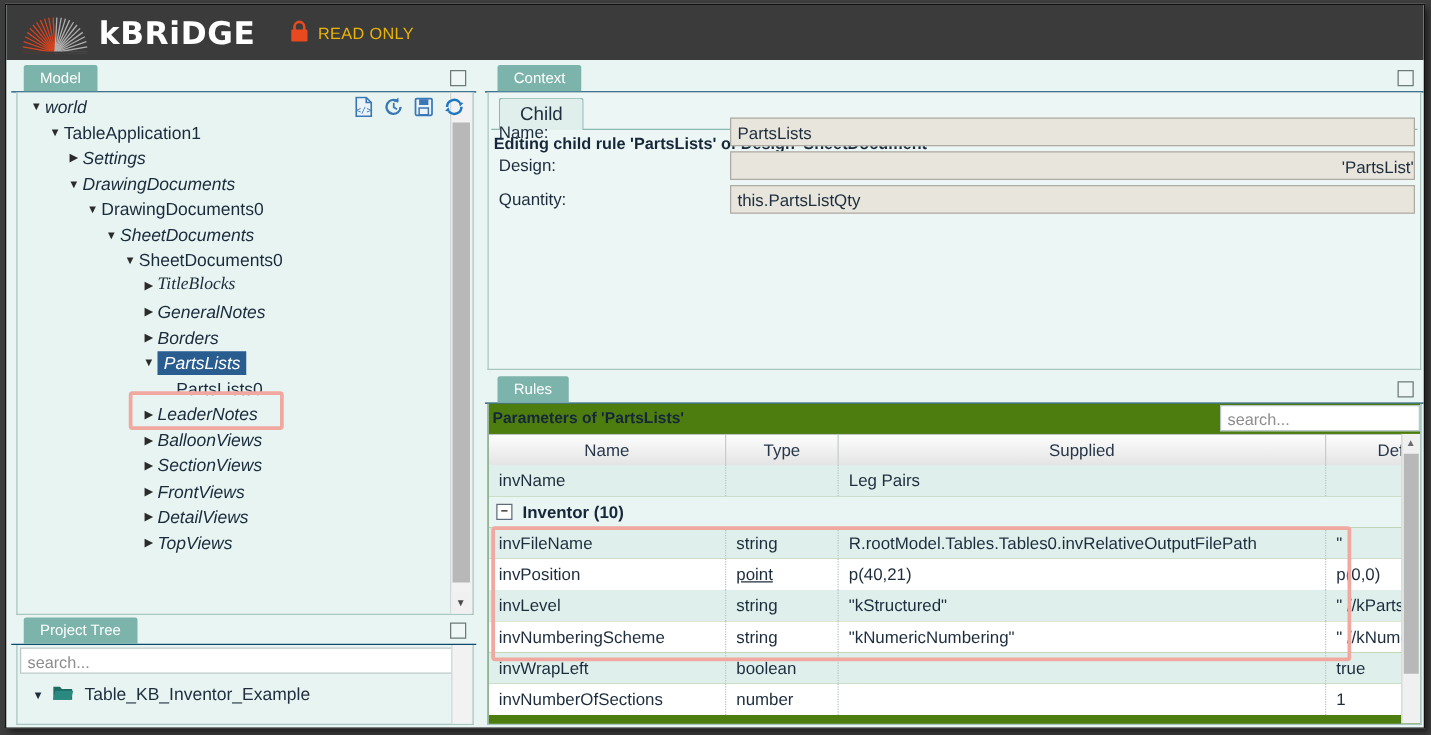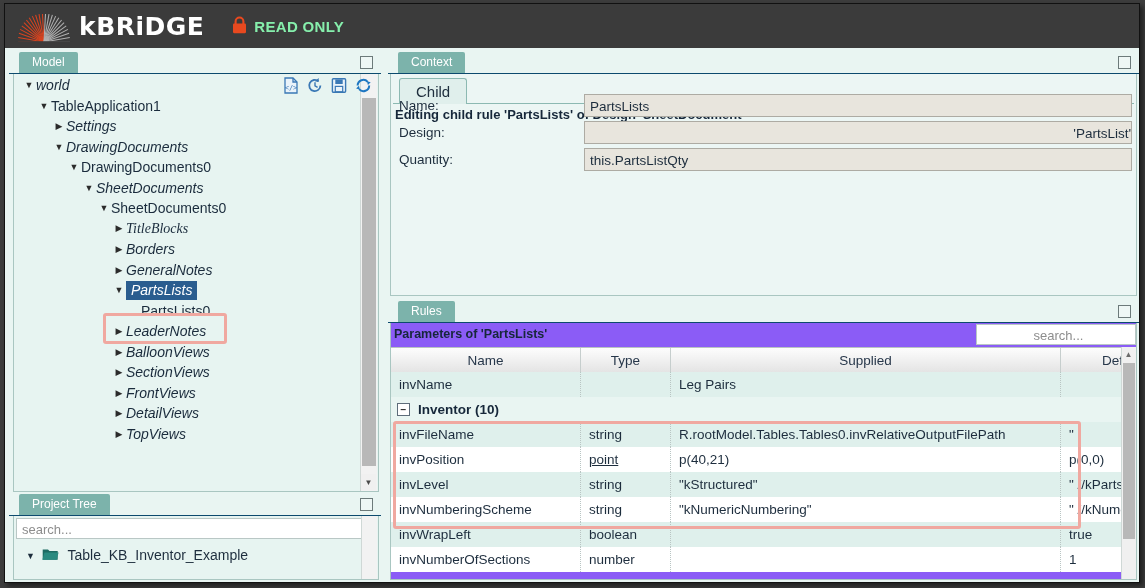--- a/index.html
+++ b/index.html
@@ -29,21 +29,21 @@
   #logo-wrap{display:flex;align-items:center;margin-left:10px;}
   #logo-mark{width:58px;height:34px;position:relative;overflow:hidden;}
   #logo-mark svg{display:block;}
   #brand-text{
     color:#ffffff;font-weight:bold;font-size:25px;letter-spacing:.5px;
     margin-left:6px;font-family:"DejaVu Sans", sans-serif;
   }
   #readonly-wrap{display:flex;align-items:center;margin-left:28px;}
   #lock-icon{margin-right:7px;display:block;}
   #readonly-text{
-    color:#86efac;font-weight:bold;font-size:15px;letter-spacing:.3px;
+    color:#eab308;font-weight:normal;font-size:13px;letter-spacing:.3px;
   }
   
   .panel-tabstrip{
     position:absolute;height:21px;left:0;right:0;top:0;
     border-bottom:1px solid #0c4a6e;
     background:transparent;
   }
   .panel-tab{
     position:absolute;left:10px;top:0;height:21px;line-height:21px;
     background:#7cb3ab;color:#ffffff;font-size:12px;
@@ -138,21 +138,21 @@
     font-size:13.5px;color:#1d2d3d;line-height:23px;padding-left:5px;
     box-sizing:border-box;white-space:nowrap;overflow:hidden;
   }
 
   
   #rules-panel{
     position:absolute;left:383px;top:297px;width:751px;height:279px;
   }
   #rules-body{
     position:absolute;left:2px;top:22px;right:2px;bottom:0;
-    background:#8b5cf6;border:1px solid #a9c6c1;border-top:none;overflow:hidden;text-align:center;
+    background:#4d7c0f;border:1px solid #a9c6c1;border-top:none;overflow:hidden;
   }
   #rules-subbar{position:absolute;left:0;top:0;right:0;height:24px;}
   #rules-caption{position:absolute;left:3px;top:4px;font-weight:bold;font-size:12.5px;color:#16273a;}
   #rules-search{
     position:absolute;right:0px;top:1px;width:160px;height:21px;
     background:#ffffff;border:1px solid #b9c7c5;
     font-size:13px;color:#8d8d8d;line-height:21px;padding-left:5px;box-sizing:border-box;
   }
   #grid{position:absolute;left:0;top:24px;right:0;bottom:0;overflow:hidden;}
   #grid-head{
@@ -287,22 +287,22 @@
 
       <div id="tree-scroll">
           <div class="tnode italic" style="padding-left: 8px;"><span class="tw expanded"></span><span class="lbl">world</span></div>
           <div class="tnode" style="padding-left: 23px;"><span class="tw expanded"></span><span class="lbl">TableApplication1</span></div>
           <div class="tnode italic" style="padding-left: 38px;"><span class="tw collapsed"></span><span class="lbl">Settings</span></div>
           <div class="tnode italic" style="padding-left: 38px;"><span class="tw expanded"></span><span class="lbl">DrawingDocuments</span></div>
           <div class="tnode" style="padding-left: 53px;"><span class="tw expanded"></span><span class="lbl">DrawingDocuments0</span></div>
           <div class="tnode italic" style="padding-left: 68px;"><span class="tw expanded"></span><span class="lbl">SheetDocuments</span></div>
           <div class="tnode" style="padding-left: 83px;"><span class="tw expanded"></span><span class="lbl">SheetDocuments0</span></div>
           <div class="tnode italic" style="padding-left: 98px; font-family: Liberation Serif, serif;"><span class="tw collapsed"></span><span class="lbl">TitleBlocks</span></div>
+          <div class="tnode italic" style="padding-left: 98px;"><span class="tw collapsed"></span><span class="lbl">GeneralNotes</span></div>
           <div class="tnode italic" style="padding-left: 98px;"><span class="tw collapsed"></span><span class="lbl">Borders</span></div>
-          <div class="tnode italic" style="padding-left: 98px;"><span class="tw collapsed"></span><span class="lbl">GeneralNotes</span></div>
           <div class="tnode italic sel" style="padding-left: 98px;"><span class="tw expanded"></span><span class="lbl">PartsLists</span></div>
           <div class="tnode" style="padding-left: 113px;"><span class="tw none"></span><span class="lbl">PartsLists0</span></div>
           <div class="tnode italic" style="padding-left: 98px;"><span class="tw collapsed"></span><span class="lbl">LeaderNotes</span></div>
           <div class="tnode italic" style="padding-left: 98px;"><span class="tw collapsed"></span><span class="lbl">BalloonViews</span></div>
           <div class="tnode italic" style="padding-left: 98px;"><span class="tw collapsed"></span><span class="lbl">SectionViews</span></div>
           <div class="tnode italic" style="padding-left: 98px;"><span class="tw collapsed"></span><span class="lbl">FrontViews</span></div>
           <div class="tnode italic" style="padding-left: 98px;"><span class="tw collapsed"></span><span class="lbl">DetailViews</span></div>
           <div class="tnode italic" style="padding-left: 98px;"><span class="tw collapsed"></span><span class="lbl">TopViews</span></div>
         </div>
 

